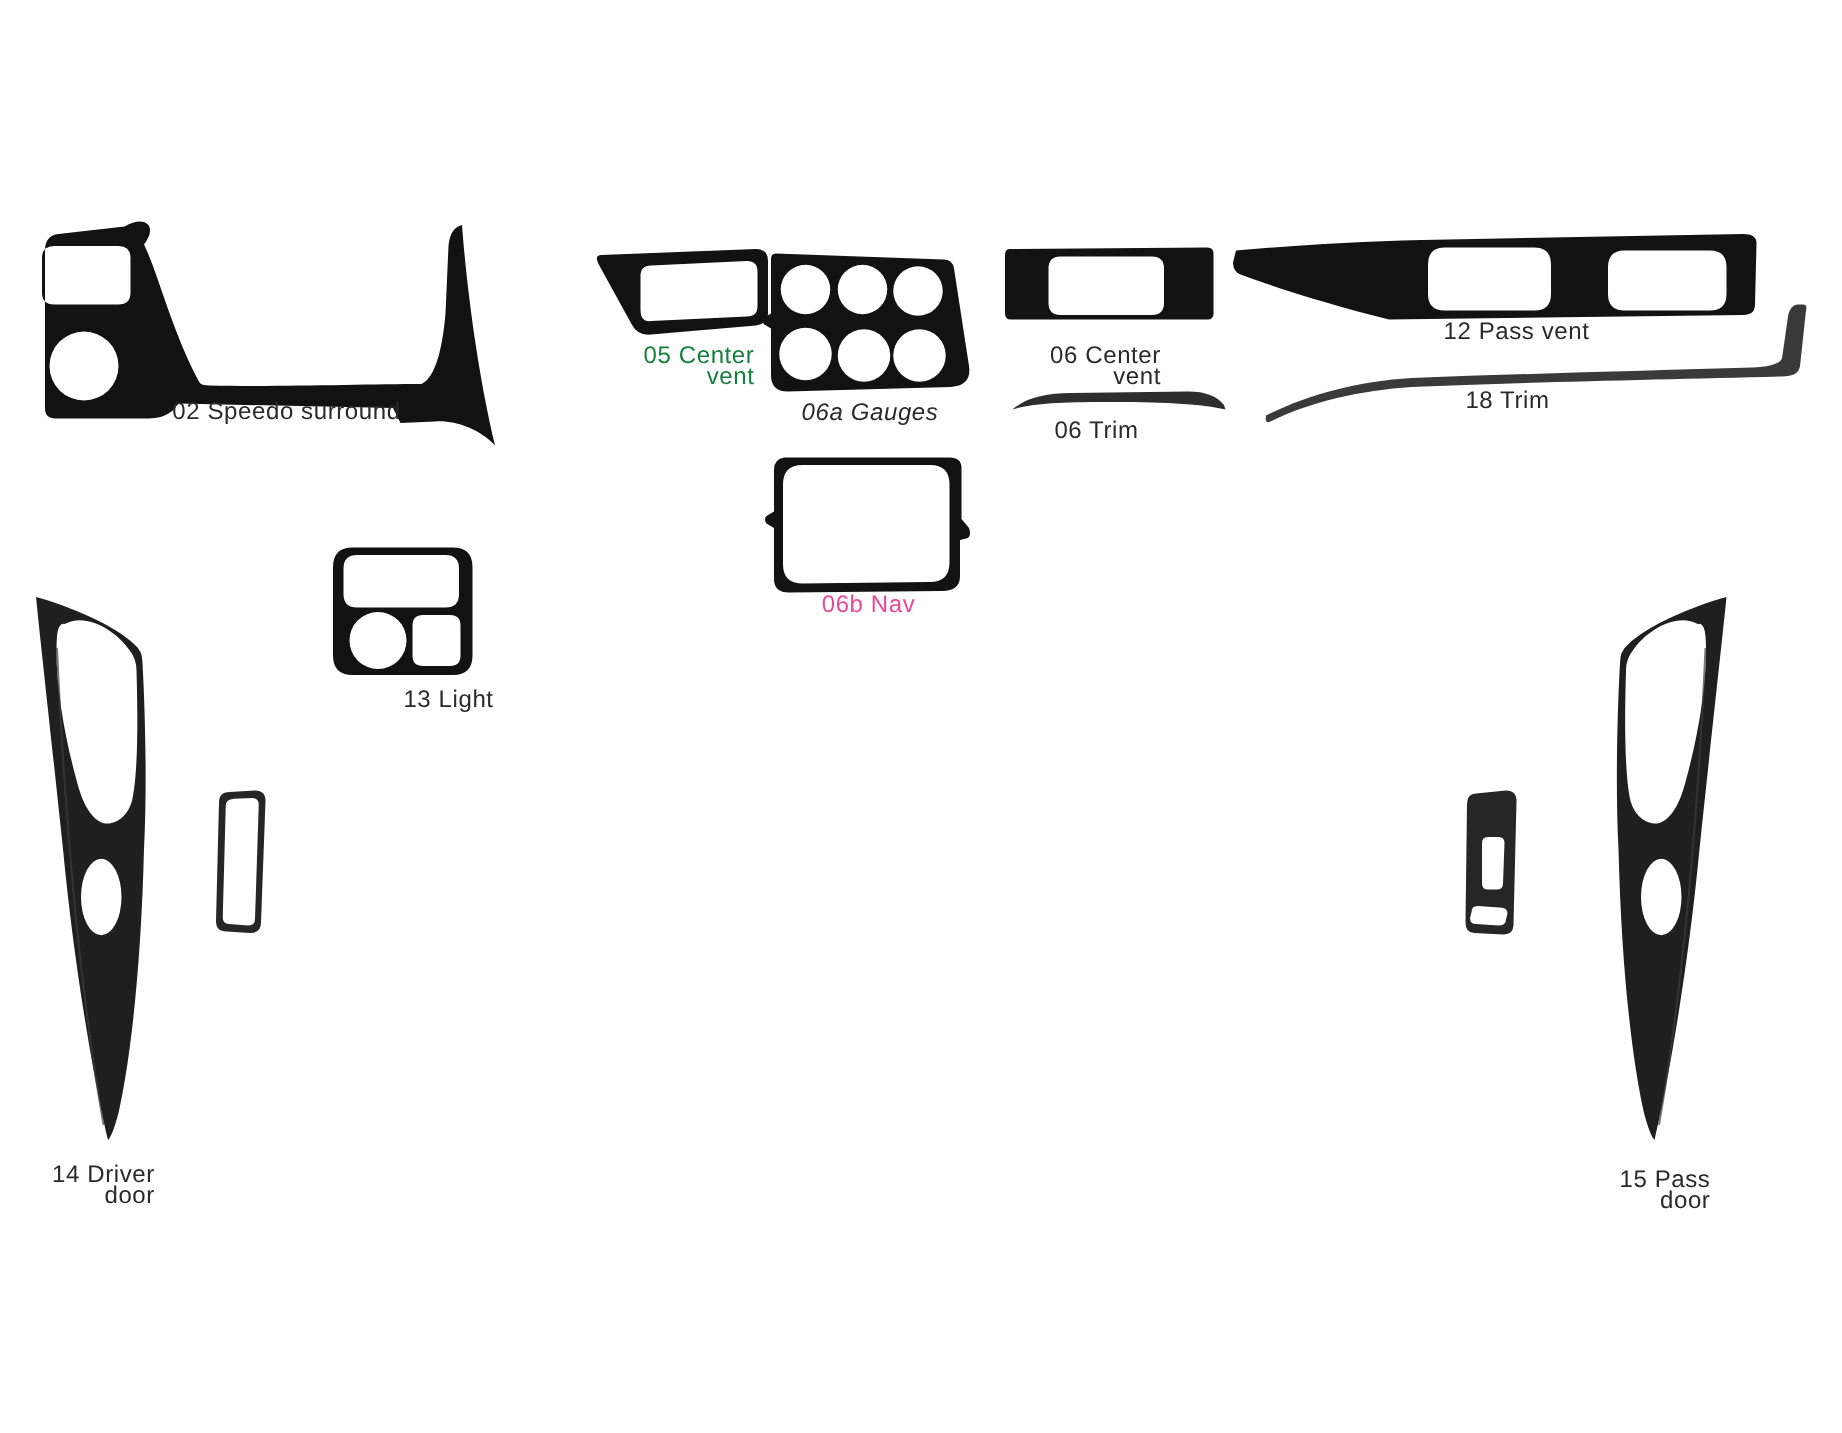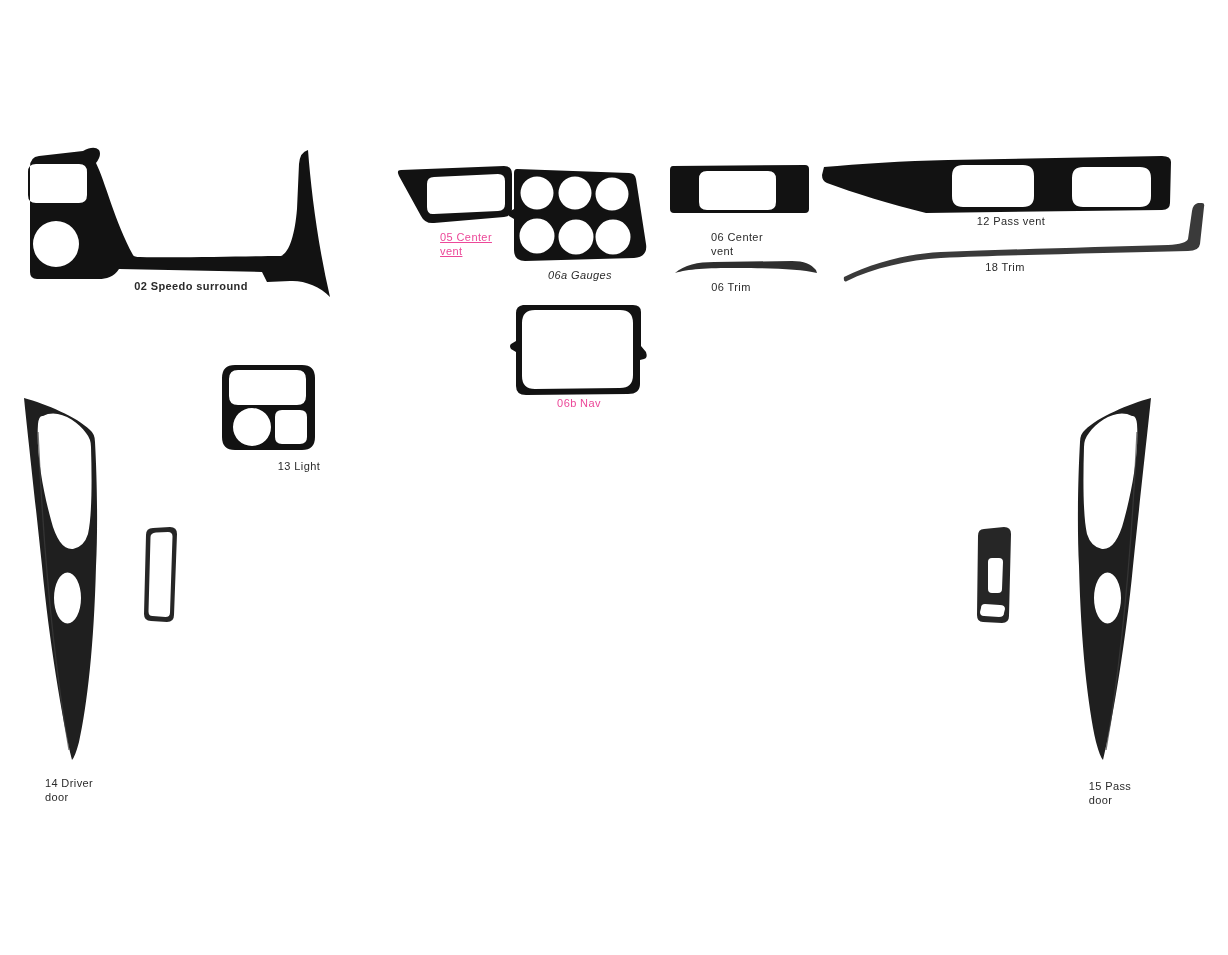--- a/index.html
+++ b/index.html
@@ -5,22 +5,22 @@
 <style>
   html,body { margin:0; padding:0; }
   body { background:#ffffff; font-family:"Liberation Sans", sans-serif; }
   .stage {
     position:relative; width:1228px; height:955px; overflow:hidden;
     background:#ffffff;
   }
   .stage svg { position:absolute; left:0; top:0; }
   .lbl {
     position:absolute; transform:translateX(-50%);
-    text-align:left; white-space:nowrap;
-    font-size:11px; line-height:13.5px; letter-spacing:0.4px;
+    text-align:right; white-space:nowrap;
+    font-size:16px; line-height:13.5px; letter-spacing:0.4px;
     color:#2a2a2a;
   }
   .lbl div { display:block; }
 </style>
 </head>
 <body>
 
 <div class="stage" style="background-color: rgb(255, 255, 255);">
 
   <svg width="1228" height="955" viewBox="0 0 1228 955" xmlns="http://www.w3.org/2000/svg">
@@ -134,25 +134,25 @@
     <g>
       <path fill-rule="evenodd" d="M 984,529 L 1004,527 Q 1011,527 1011,534 L 1009,616 Q 1009,623 1002,623
                L 983,622 Q 977,622 977,615 L 978,536 Q 978,529 984,529 Z
                M 992,558 L 999,558 Q 1003,558 1003,562 L 1002,589 Q 1002,593 998,593
                L 992,593 Q 988,593 988,589 L 988,562 Q 988,558 992,558 Z
                M 985,604 L 1000,605 Q 1005,605 1005,609 L 1004,613 Q 1004,617 999,617
                L 984,616 Q 980,616 980,612 L 981,608 Q 981,604 985,604 Z" style="fill: rgb(38, 38, 38);"></path>
     </g>
   </svg>
 
-  <div class="lbl" style="left: 191px; top: 280px; color: rgb(42, 42, 42); font-weight: bold;">
+  <div class="lbl" style="left: 191px; top: 268px; color: rgb(42, 42, 42);">
     <div>02 Speedo surround</div>
   </div>
 
-  <div class="lbl" style="left: 466px; top: 231px; color: #ec4899; text-decoration: underline;">
+  <div class="lbl" style="left: 466px; top: 231px; color: #15803d;">
     <div>05 Center</div>
     <div>vent</div>
   </div>
 
   <div class="lbl" style="left: 580px; top: 269px; color: rgb(42, 42, 42); font-style: italic;">
     <div>06a Gauges</div>
   </div>
 
   <div class="lbl" style="left: 737px; top: 231px; color: rgb(42, 42, 42);">
     <div>06 Center</div>

